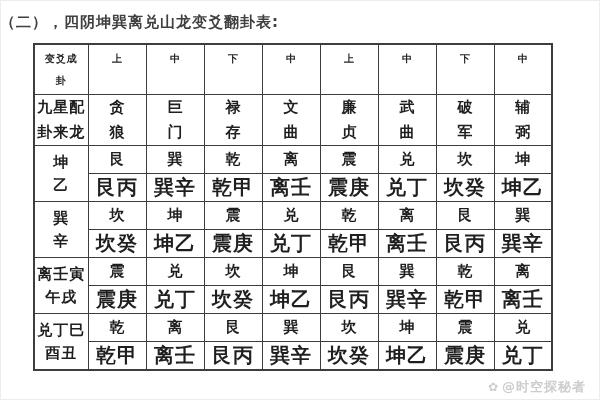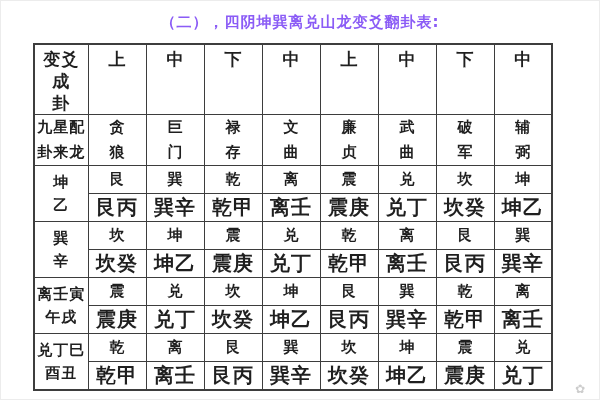--- a/index.html
+++ b/index.html
@@ -11,45 +11,44 @@
   }
   .page {
     position:relative;
     width:600px; height:400px;
     background:#ffffff;
     box-shadow:inset 0 0 0 1px #ececec;
   }
   .title {
     position:absolute;
     top:13px; left:0; width:100%;
-    text-align:center;
     font-size:15px;
     font-weight:bold;
-    color:#8b5cf6;
+    color:#404040;
     letter-spacing:1px;
   }
   table.kua {
     position:absolute;
     left:33px; top:43px;
     border-collapse:collapse;
     table-layout:fixed;
     border:2px solid #3d3d3d;
   }
   table.kua td {
     border:1px solid #3d3d3d;
     text-align:center;
     vertical-align:middle;
     color:#1f1f1f;
     font-weight:bold;
     padding:0;
     white-space:pre-line;
     overflow:hidden;
   }
   
-  tr.r1 td { height:46px; vertical-align:top; padding-top:3px; font-size:17px; line-height:22px; }
+  tr.r1 td { height:46px; vertical-align:top; padding-top:3px; font-size:10px; line-height:22px; }
   
   tr.r2 td { height:50px; font-size:15px; line-height:25px; }
   
   tr.top td { height:27px; font-size:15px; }
   tr.bot td { height:27px; font-size:20px; letter-spacing:1px; }
   td.hd { font-size:15px; line-height:23px; letter-spacing:1px; }
   .watermark {
     position:absolute;
     right:14px; bottom:4px;
     display:flex; align-items:center; gap:3px;
@@ -205,15 +204,16 @@
       <td>坎癸</td>
       <td>坤乙</td>
       <td>震庚</td>
       <td>兑丁</td>
     </tr>
   </tbody>
     </table>
 
   <div class="watermark">
     <span class="flower">✿</span>
+    <span>@时空探秘者</span>
   </div>
 
 </div>
 
 </body></html>

